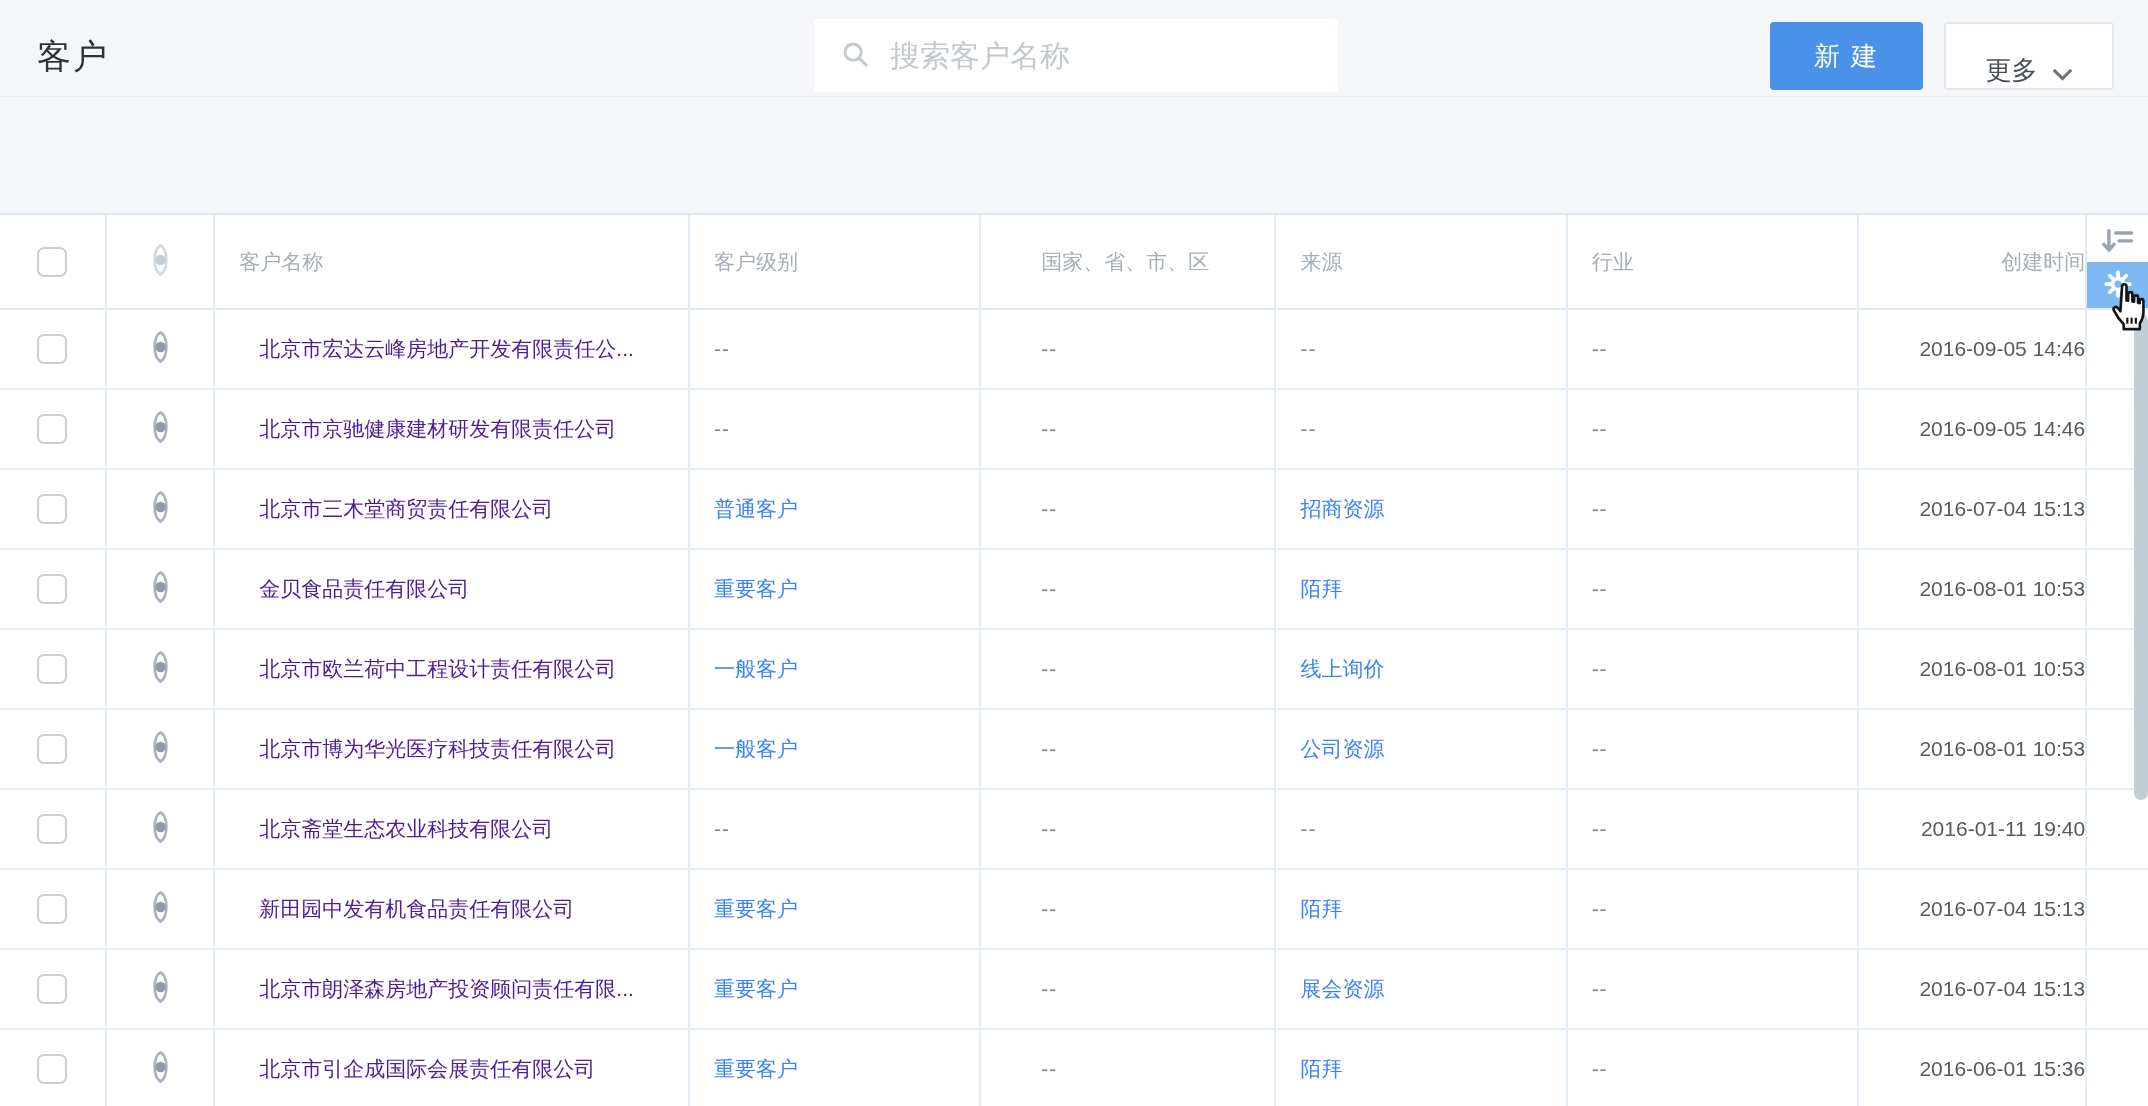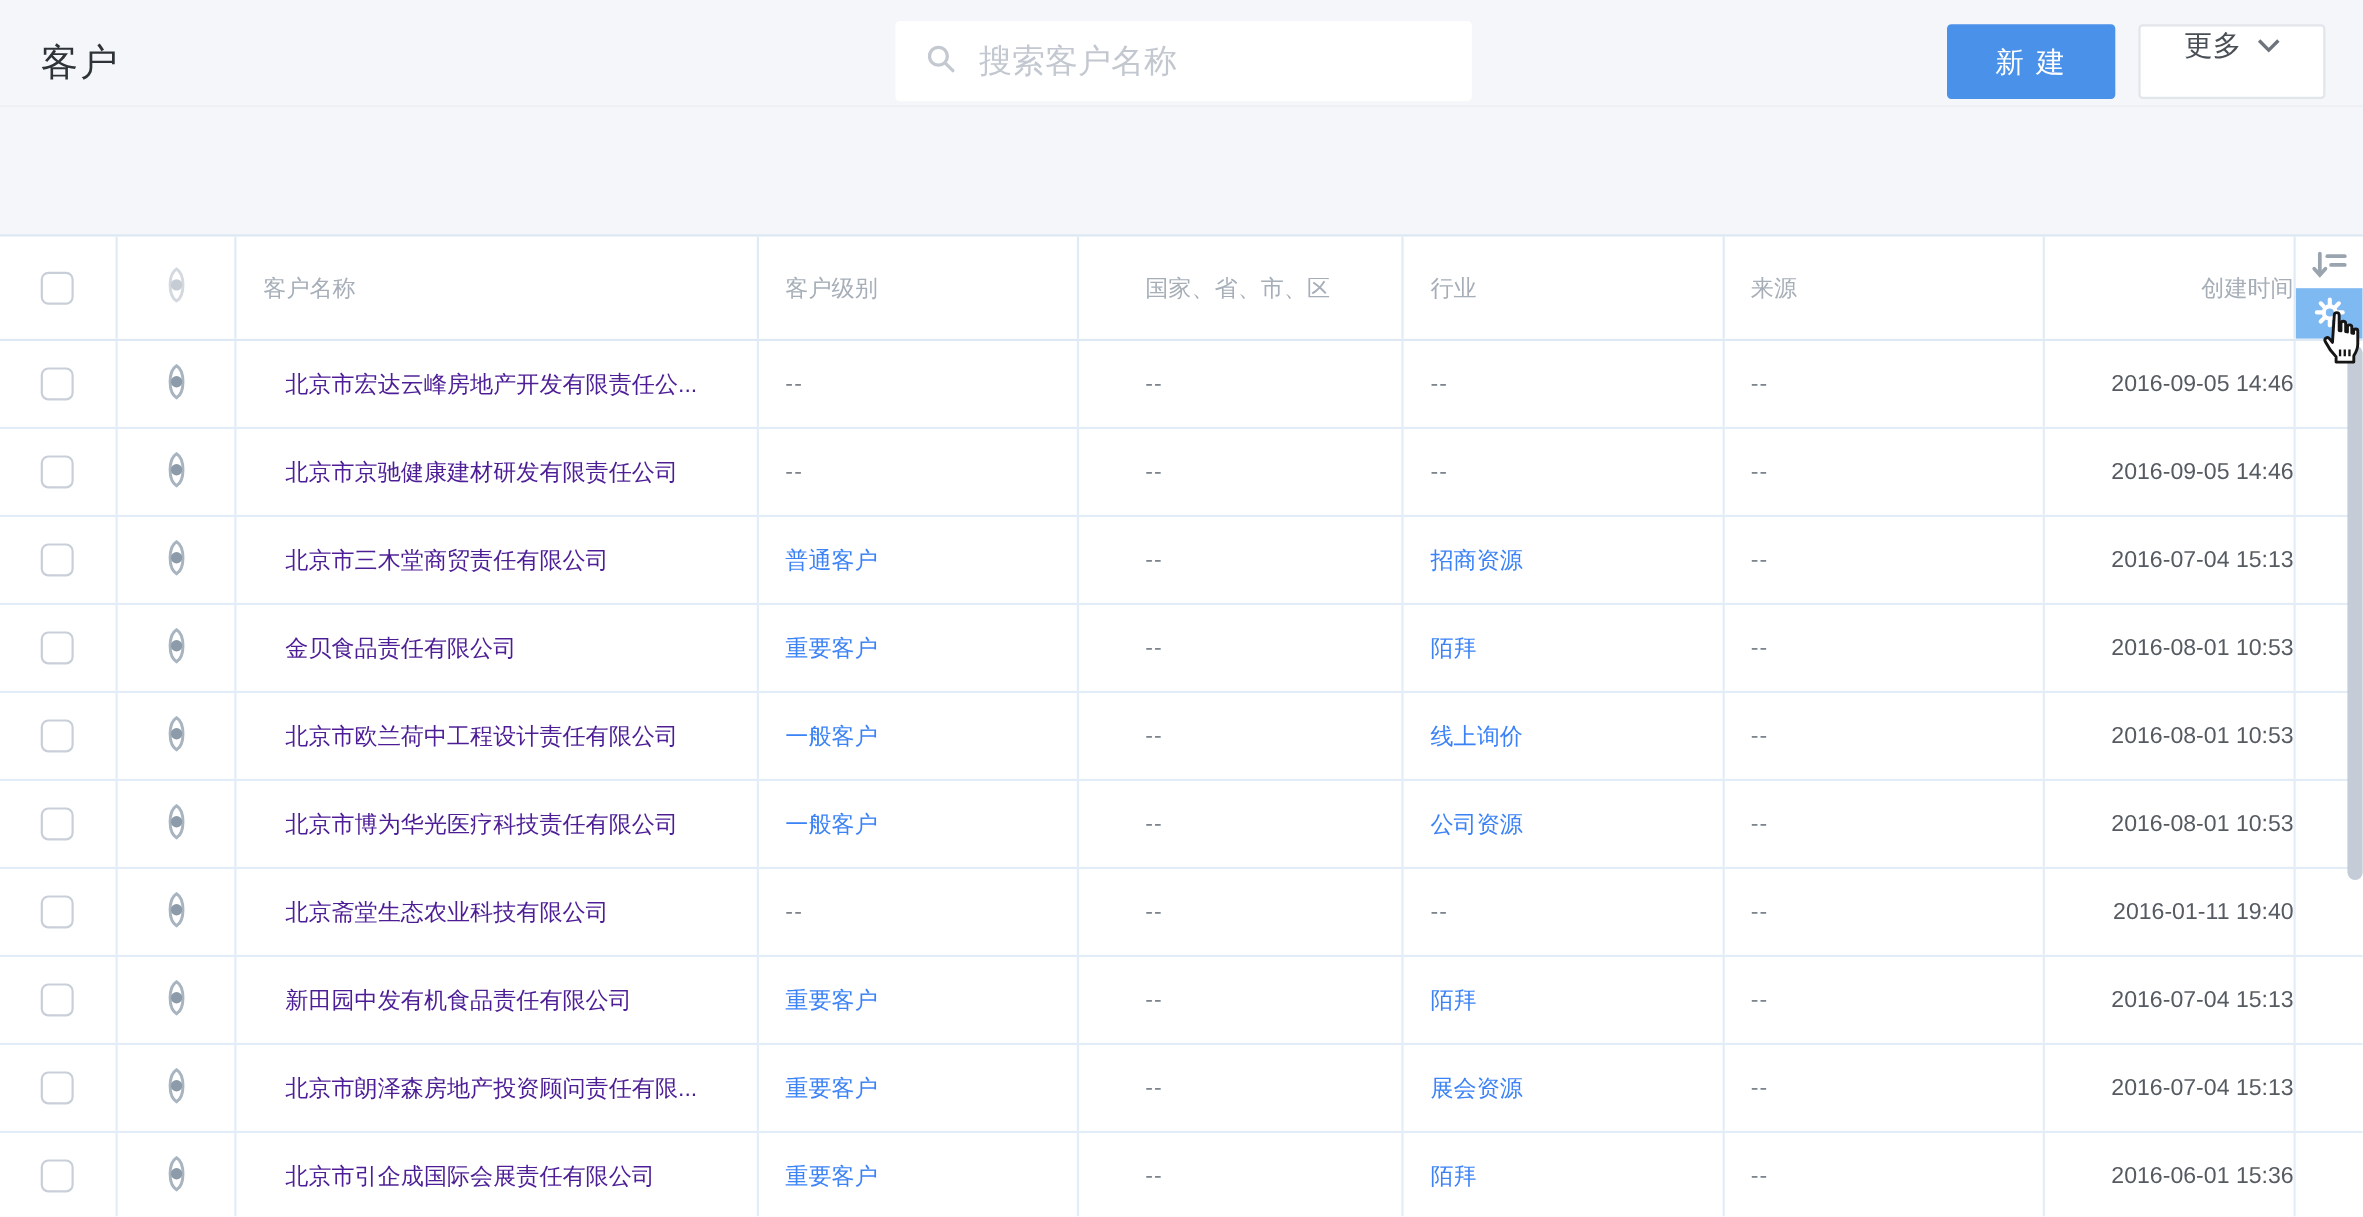--- a/index.html
+++ b/index.html
@@ -17,21 +17,21 @@
   .searchbox { position:absolute; left:814px; top:19px; width:524px; height:73px;
                background:#fff; border-radius:4px; display:flex; align-items:center; padding-left:26px; }
   .searchbox input { border:none; outline:none; background:transparent; margin-left:20px;
                      font-size:30px; color:#333; width:430px; font-family:inherit; }
   .searchbox input::placeholder { color:#c3c8d0; }
   .btn-new { position:absolute; left:1770px; top:22px; width:153px; height:68px;
              background:#4a91e9; color:#fff; font-size:26px; border:none; border-radius:4px;
              display:flex; align-items:center; justify-content:center; letter-spacing:2px; cursor:pointer; font-family:inherit; }
   .btn-more { position:absolute; left:1944px; top:22px; width:170px; height:68px;
               background:#fff; color:#4a4f56; font-size:26px; border:2px solid #e2e5ea; border-radius:4px;
-              display:flex; align-items:flex-start; justify-content:center; gap:14px; cursor:pointer; font-family:inherit; }
+              display:flex; align-items:flex-end; justify-content:center; gap:14px; cursor:pointer; font-family:inherit; }
   
   .toolbar { position:absolute; left:0; top:98px; width:2148px; height:115px; background:#f4f6f9; }
   .tb-label { position:absolute; font-size:22px; color:#9aa3ad; top:154px; }
   .scene-label { left:37px; }
   .view-label { left:401px; }
   .scene-select { position:absolute; left:129px; top:150px; display:flex; align-items:center; gap:16px; cursor:pointer; }
   .scene-value { font-size:25px; color:#383d43; }
   .v-divider { position:absolute; top:140px; width:2px; height:52px; background:#e0e4ea; }
   .vd1 { left:367px; } .vd2 { left:788px; }
   .toggle { position:absolute; left:518px; top:141px; height:50px; display:flex; border-radius:4px; }
@@ -149,25 +149,25 @@
     </div>
     <div class="cell c2">
         <span class="th-label">客户名称</span>
       </div>
     <div class="cell c3">
         <span class="th-label">客户级别</span>
       </div>
     <div class="cell c4">
         <span class="th-label">国家、省、市、区</span>
       </div>
+    <div class="cell c5">
+        <span class="th-label">来源</span>
+      </div>
     <div class="cell c6">
         <span class="th-label">行业</span>
-      </div>
-    <div class="cell c5">
-        <span class="th-label">来源</span>
       </div>
     <div class="cell c7">
         <span class="th-label">创建时间</span>
       </div>
     <div class="cell c8">
       <span class="sort-btn">
         <svg viewBox="0 0 30 26" width="34" height="30">
             <g stroke="#9aa4ae" stroke-width="3" stroke-linecap="round" fill="none">
               <line x1="13" y1="5" x2="27" y2="5"></line>
               <line x1="16" y1="12" x2="27" y2="12"></line>

